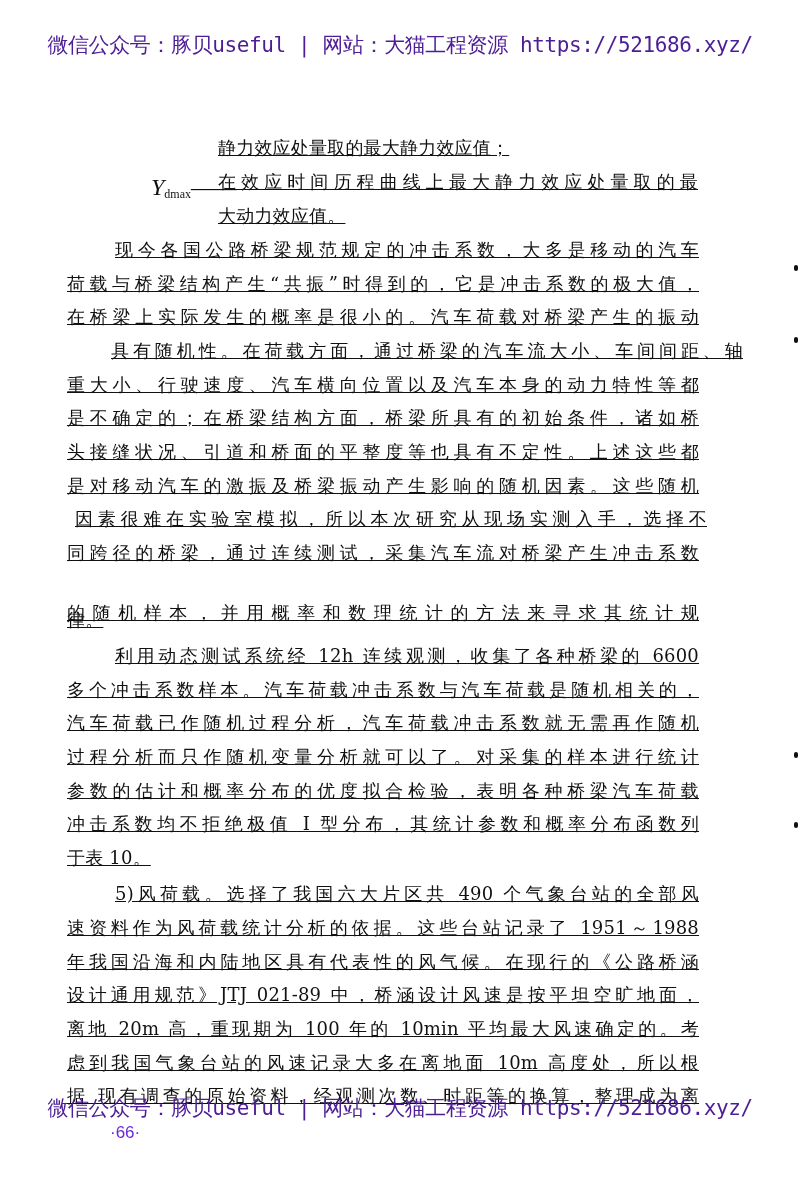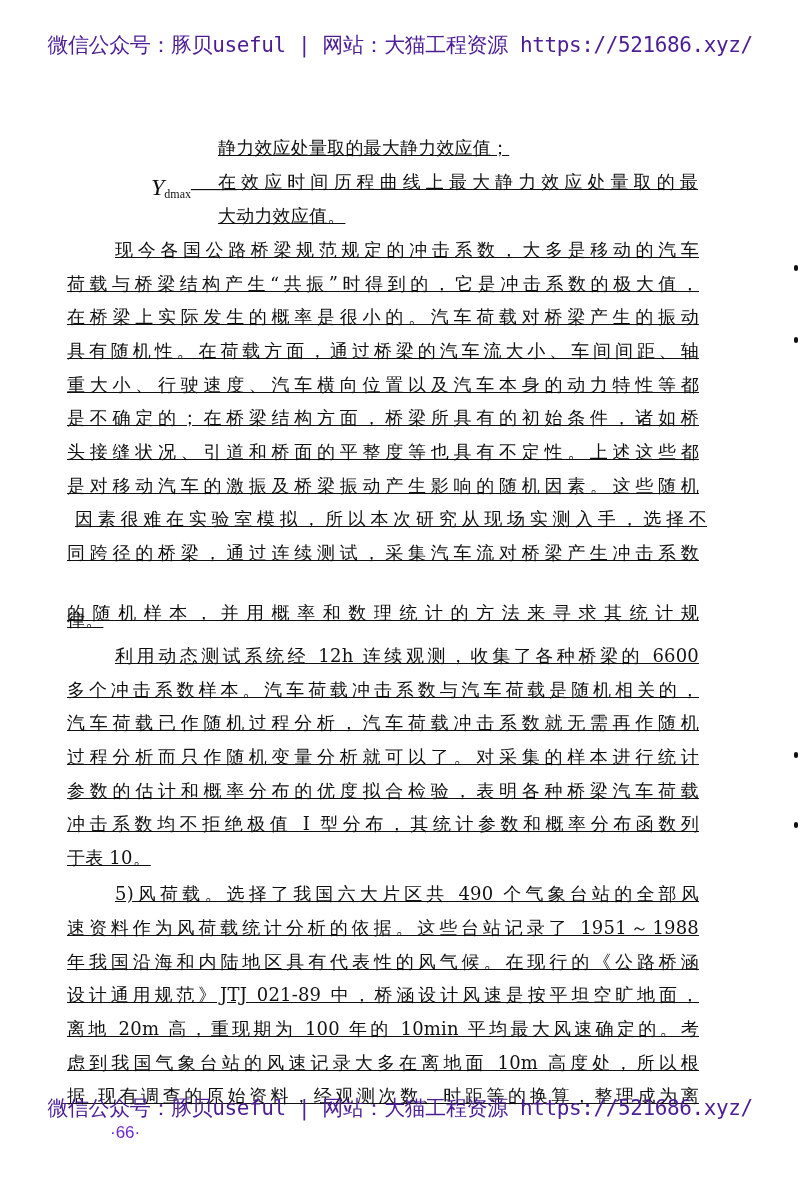--- a/index.html
+++ b/index.html
@@ -40,21 +40,21 @@
 
 <div class="line hang last" style="top:134px;">静力效应处量取的最大静力效应值；</div>
 <div class="sym" style="top:168px;"><i>Y</i><sub>dmax</sub><span>——</span></div>
 <div class="line hang" style="top:168px;">在效应时间历程曲线上最大静力效应处量取的最</div>
 <div class="line hang last" style="top:202px;">大动力效应值。</div>
 
 <div>
   <div class="line indent" style="top:236px;">现今各国公路桥梁规范规定的冲击系数，大多是移动的汽车</div>
   <div class="line" style="top:270px;">荷载与桥梁结构产生“共振”时得到的，它是冲击系数的极大值，</div>
   <div class="line" style="top:303px;">在桥梁上实际发生的概率是很小的。汽车荷载对桥梁产生的振动</div>
-  <div class="line" style="top:337px;">具有随机性。在荷载方面，通过桥梁的汽车流大小、车间间距、轴</div>
+  <div class="line" style="top:337px;margin-left:44px;">具有随机性。在荷载方面，通过桥梁的汽车流大小、车间间距、轴</div>
   <div class="line" style="top:371px;">重大小、行驶速度、汽车横向位置以及汽车本身的动力特性等都</div>
   <div class="line" style="top:404px;">是不确定的；在桥梁结构方面，桥梁所具有的初始条件，诸如桥</div>
   <div class="line" style="top:438px;">头接缝状况、引道和桥面的平整度等也具有不定性。上述这些都</div>
   <div class="line" style="top:472px;">是对移动汽车的激振及桥梁振动产生影响的随机因素。这些随机</div>
   <div class="line" style="top:505px;margin-left:8px;">因素很难在实验室模拟，所以本次研究从现场实测入手，选择不</div>
   <div class="line" style="top:539px;">同跨径的桥梁，通过连续测试，采集汽车流对桥梁产生冲击系数</div>
   <div class="line" style="top:599px;">的随机样本，并用概率和数理统计的方法来寻求其统计规</div>
   <div class="line last" style="top:606px;">律。</div>
 </div>
 

